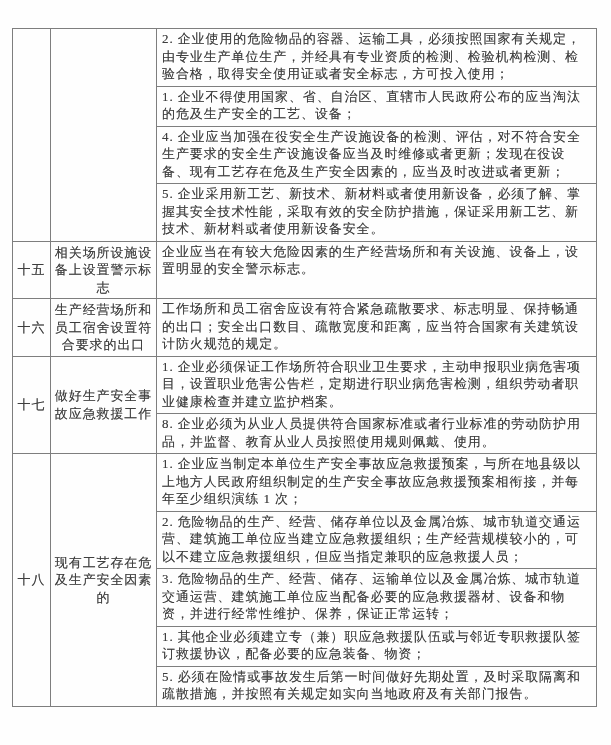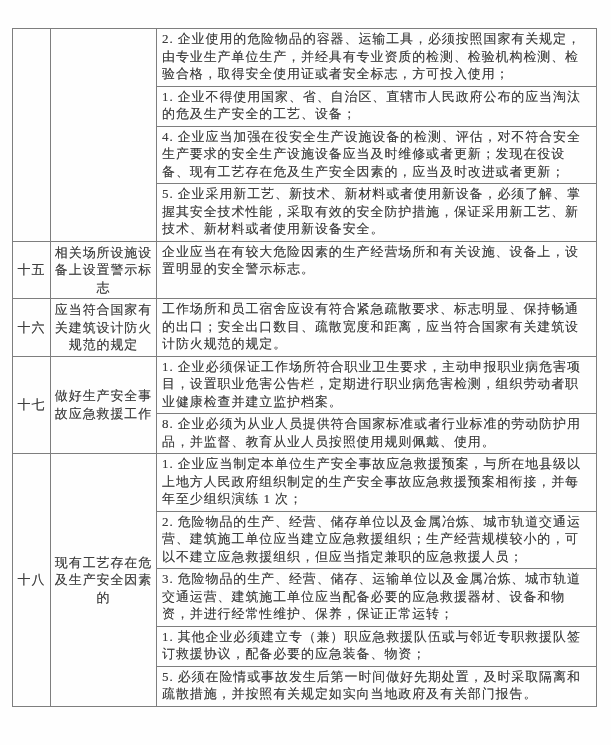--- a/index.html
+++ b/index.html
@@ -84,21 +84,21 @@
       <tr>
         <td class="num">十五</td>
         <td class="title">相关场所设施设备上设置警示标志</td>
         <td class="body">
           <div class="clause">企业应当在有较大危险因素的生产经营场所和有关设施、设备上，设置明显的安全警示标志。</div>
         </td>
       </tr>
 
       <tr>
         <td class="num">十六</td>
-        <td class="title">应当符合国家有关建筑设计防火规范的规定</td>
+        <td class="title">生产经营场所和员工宿舍设置符合要求的出口</td>
         <td class="body">
           <div class="clause">工作场所和员工宿舍应设有符合紧急疏散要求、标志明显、保持畅通的出口；安全出口数目、疏散宽度和距离，应当符合国家有关建筑设计防火规范的规定。</div>
         </td>
       </tr>
 
       <tr>
         <td class="num">十七</td>
         <td class="title">做好生产安全事故应急救援工作</td>
         <td class="body">
           <div class="clause">1. 企业必须保证工作场所符合职业卫生要求，主动申报职业病危害项目，设置职业危害公告栏，定期进行职业病危害检测，组织劳动者职业健康检查并建立监护档案。</div>

